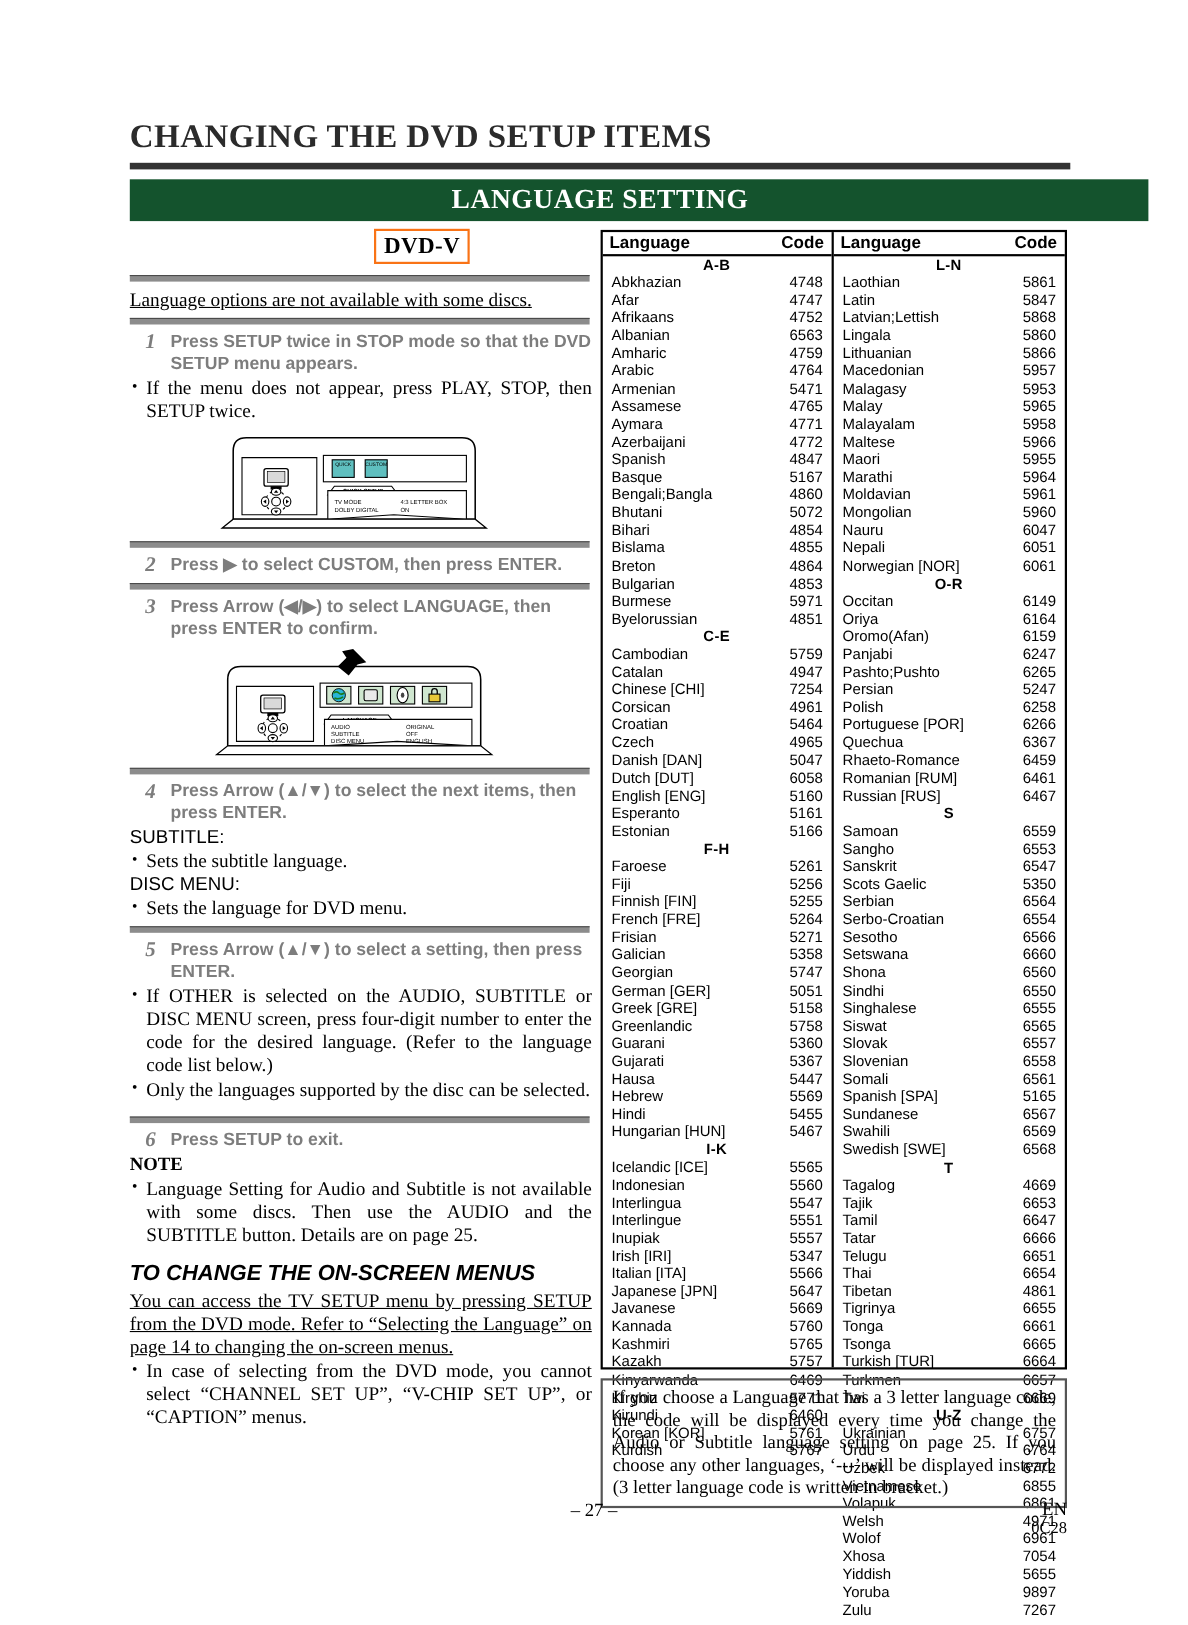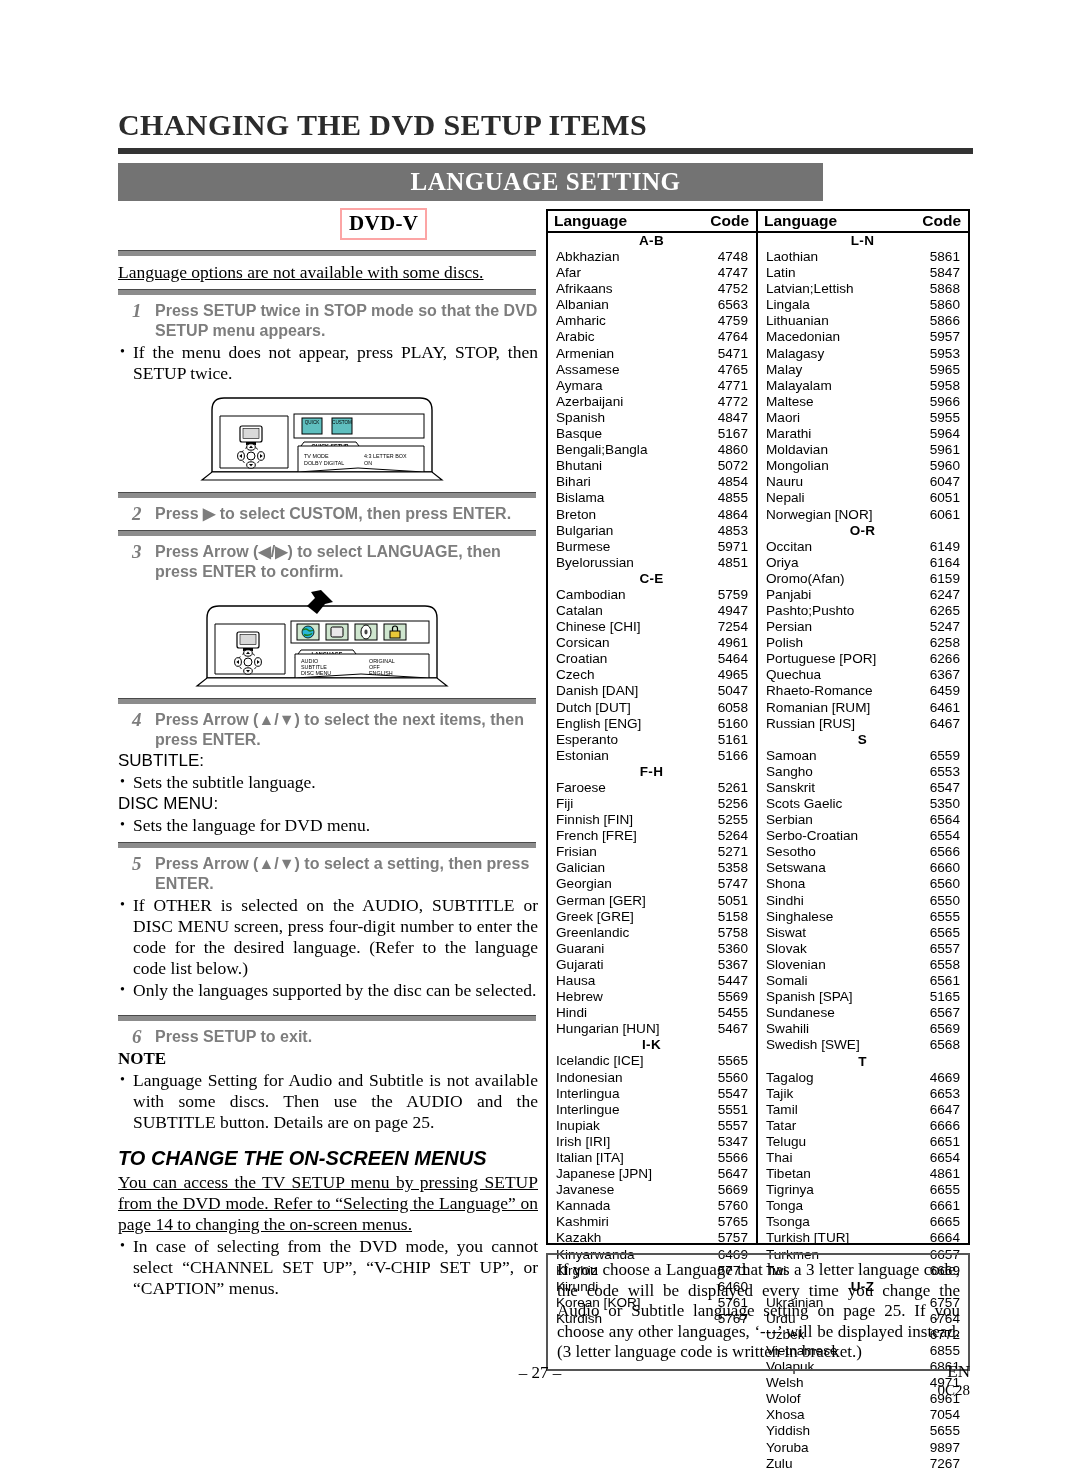--- a/index.html
+++ b/index.html
@@ -22,36 +22,36 @@
     font-size:30px;
     letter-spacing:.4px;
     color:#2b2b2b;
     text-transform:uppercase;
   }
   .title-rule{
     position:absolute;left:118px;top:148px;width:855px;height:6px;
     background:#333333;
   }
   .banner{
-    position:absolute;left:118px;top:163px;width:705px;height:38px;
-    background:#737373;
+    position:absolute;left:118px;top:163px;width:926px;height:38px;
+    background:#14532d;
   }
   .banner-text{
     position:absolute;left:0;top:0;width:855px;height:38px;
     line-height:38px;text-align:center;
     font-family:"Liberation Serif", serif;
     font-weight:bold;font-size:25px;color:#ffffff;
     letter-spacing:.5px;
   }
 
   
   .leftcol{position:absolute;left:118px;top:208px;width:420px;}
   .dvdv{
     position:absolute;left:340px;top:208px;
-    border:2px solid #fca5a5;
+    border:2px solid #f97316;
     padding:1px 7px 2px 7px;
     font-family:"Liberation Serif", serif;
     font-weight:bold;font-size:21px;
     background:#fff;
     letter-spacing:.3px;
   }
   .hr{
     width:418px;height:5px;background:#8c8c8c;margin:6px 0 6px 0;
     border-top:1px solid #4a4a4a;
   }

